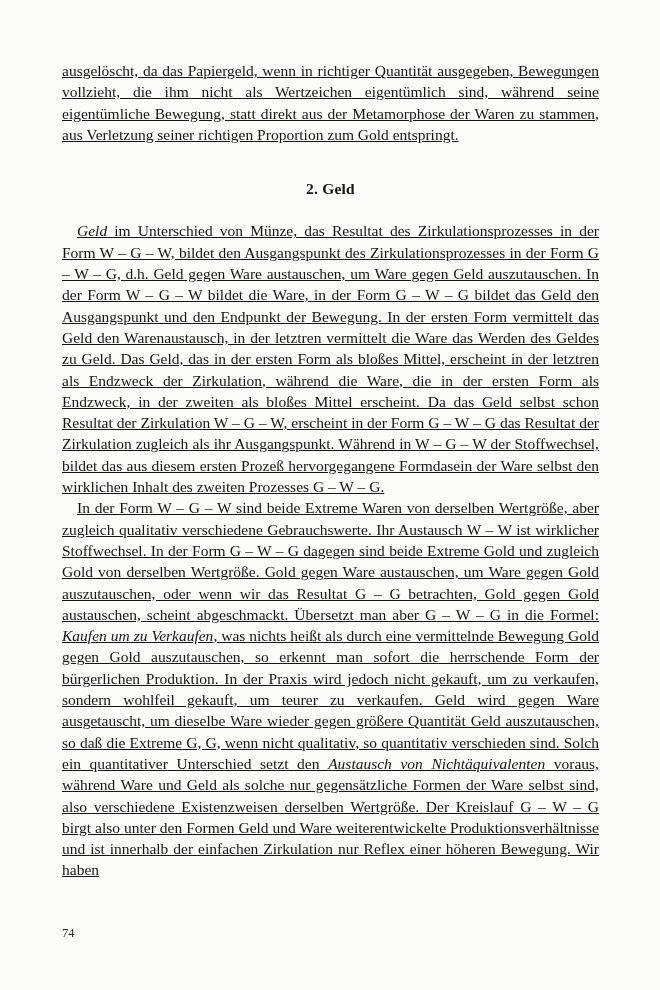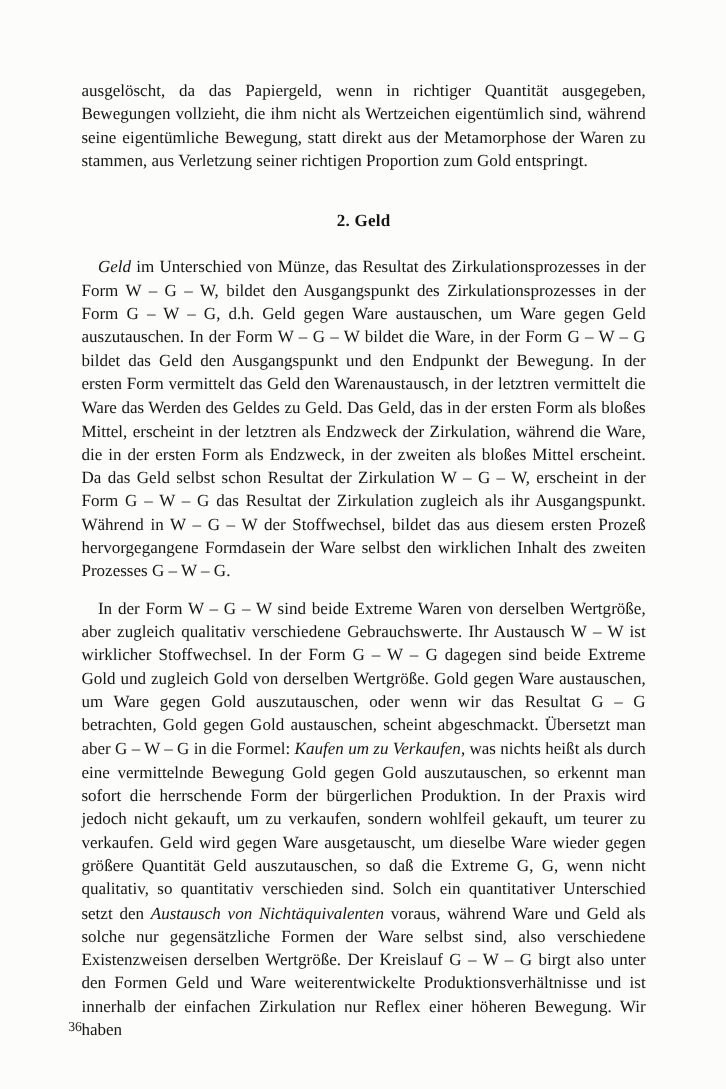--- a/index.html
+++ b/index.html
@@ -21,22 +21,23 @@
     left: 62px;
     top: 60px;
     width: 537px;
     font-size: 15.5px;
     line-height: 21.3px;
     text-align: justify;
     hyphens: auto;
     -webkit-hyphens: auto;
   }
   .para {
-    margin: 12px;
+    margin: 0;
     padding: 0;
+    text-decoration: underline;
   }
   .para.indent {
     text-indent: 15px;
   }
   .section-heading {
     font-size: 15.5px;
     font-weight: bold;
     text-align: center;
     text-indent: 0;
     margin: 33px 0 21px 0;
@@ -57,14 +58,14 @@
 </head>
 <body>
 
 <div class="book-page">
   <div class="text-block">
       <p class="para"><span class="">ausgelöscht, da das Papiergeld, wenn in richtiger Quantität ausgegeben, Bewegungen vollzieht, die ihm nicht als Wertzeichen eigentümlich sind, während seine eigentümliche Bewegung, statt direkt aus der Metamorphose der Waren zu stammen, aus Verletzung seiner richtigen Proportion zum Gold entspringt.</span></p>
       <h2 class="section-heading">2. Geld</h2>
       <p class="para indent"><span class="italic">Geld</span><span class=""> im Unterschied von Münze, das Resultat des Zirkulationsprozesses in der Form W – G – W, bildet den Ausgangspunkt des Zirkulationsprozesses in der Form G – W – G, d.h. Geld gegen Ware austauschen, um Ware gegen Geld auszutauschen. In der Form W – G – W bildet die Ware, in der Form G – W – G bildet das Geld den Ausgangspunkt und den Endpunkt der Bewegung. In der ersten Form vermittelt das Geld den Warenaustausch, in der letztren vermittelt die Ware das Werden des Geldes zu Geld. Das Geld, das in der ersten Form als bloßes Mittel, erscheint in der letztren als Endzweck der Zirkulation, während die Ware, die in der ersten Form als Endzweck, in der zweiten als bloßes Mittel erscheint. Da das Geld selbst schon Resultat der Zirkulation W – G – W, erscheint in der Form G – W – G das Resultat der Zirkulation zugleich als ihr Ausgangspunkt. Während in W – G – W der Stoffwechsel, bildet das aus diesem ersten Prozeß hervorgegangene Formdasein der Ware selbst den wirklichen Inhalt des zweiten Prozesses G – W – G.</span></p>
       <p class="para indent"><span class="">In der Form W – G – W sind beide Extreme Waren von derselben Wertgröße, aber zugleich qualitativ verschiedene Gebrauchswerte. Ihr Austausch W – W ist wirklicher Stoffwechsel. In der Form G – W – G dagegen sind beide Extreme Gold und zugleich Gold von derselben Wertgröße. Gold gegen Ware austauschen, um Ware gegen Gold auszutauschen, oder wenn wir das Resultat G – G betrachten, Gold gegen Gold austauschen, scheint abgeschmackt. Übersetzt man aber G – W – G in die Formel: </span><span class="italic">Kaufen um zu Verkaufen</span><span class="">, was nichts heißt als durch eine vermittelnde Bewegung Gold gegen Gold auszutauschen, so erkennt man sofort die herrschende Form der bürgerlichen Produktion. In der Praxis wird jedoch nicht gekauft, um zu verkaufen, sondern wohlfeil gekauft, um teurer zu verkaufen. Geld wird gegen Ware ausgetauscht, um dieselbe Ware wieder gegen größere Quantität Geld auszutauschen, so daß die Extreme G, G, wenn nicht qualitativ, so quantitativ verschieden sind. Solch ein quantitativer Unterschied setzt den </span><span class="italic">Austausch von Nichtäquivalenten</span><span class=""> voraus, während Ware und Geld als solche nur gegensätzliche Formen der Ware selbst sind, also verschiedene Existenzweisen derselben Wertgröße. Der Kreislauf G – W – G birgt also unter den Formen Geld und Ware weiterentwickelte Produktionsverhältnisse und ist innerhalb der einfachen Zirkulation nur Reflex einer höheren Bewegung. Wir haben</span></p>
     </div>
-  <div class="page-number">36</div>
+  <div class="page-number">74</div>
 </div>
 
 </body></html>

